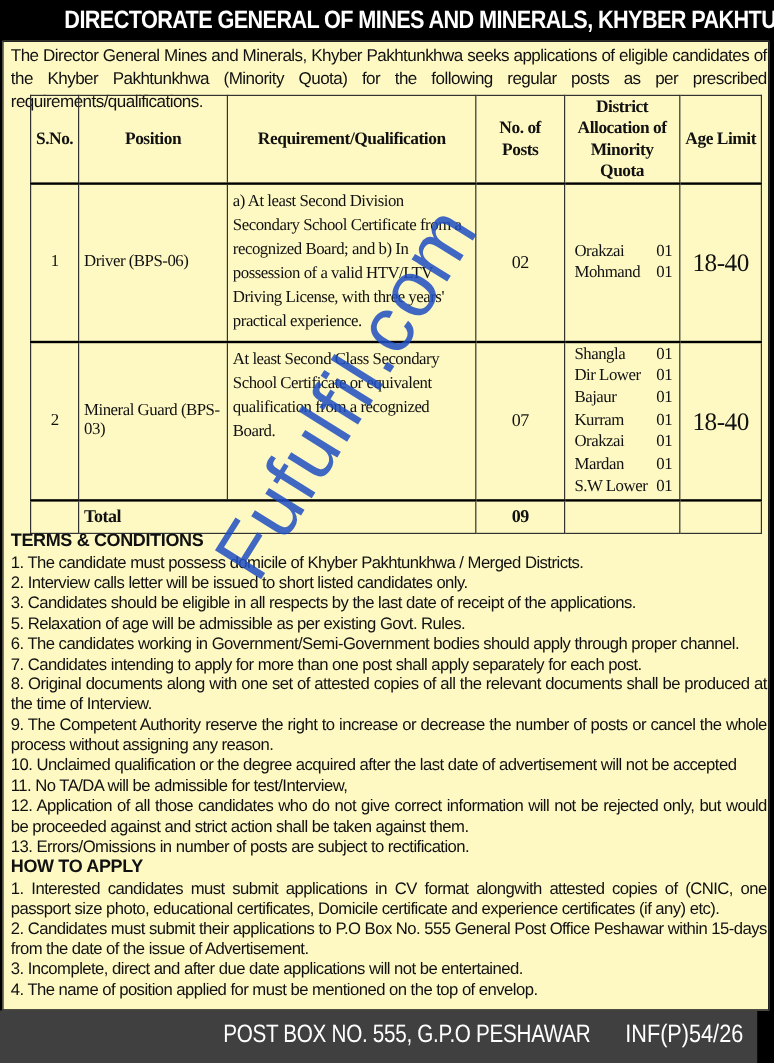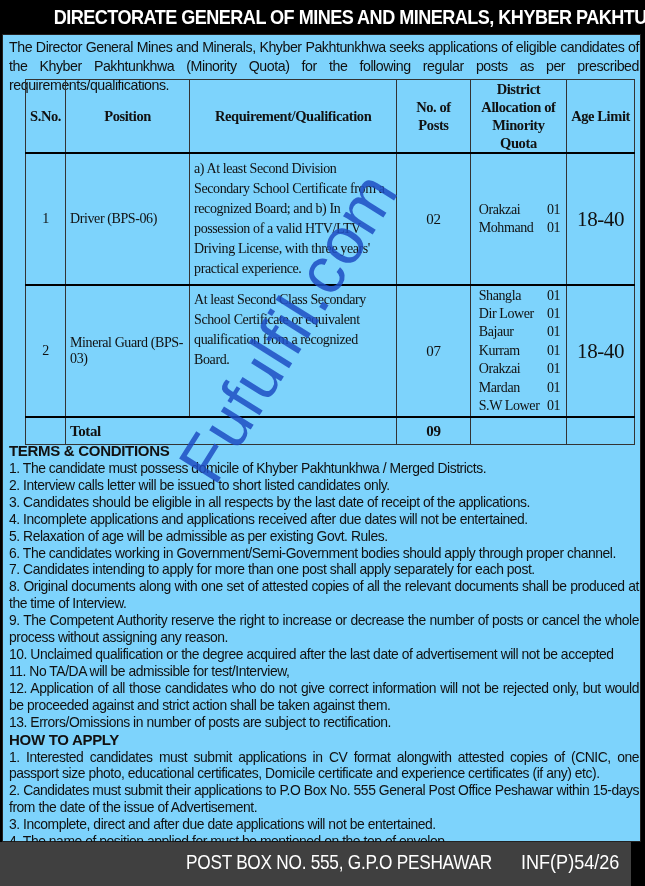--- a/index.html
+++ b/index.html
@@ -13,21 +13,21 @@
   .header {
     position: absolute; left: 0; top: 0; width: 645px; height: 34px;
     background: #000; color: #fff; text-align: center;
     font-family: "Liberation Sans", sans-serif; font-weight: bold;
     font-size: 21px; line-height: 34px; letter-spacing: -0.6px;
     transform-origin: center; 
   }
   .header span { display: inline-block; transform: scaleX(0.86); white-space: nowrap; }
   .body {
     position: absolute; left: 2px; top: 34px; width: 639px; height: 808px;
-    background: #7dd3fc; border: 1px solid #222; box-sizing: border-box;
+    background: #fef9c3; border: 1px solid #222; box-sizing: border-box;
   }
   .intro {
     position: absolute; left: 6px; top: 3px; width: 630px;
     font-size: 14.2px; line-height: 19px; text-align: justify;
     letter-spacing: -0.45px;
   }
   .intro-text { display: block; }
   table.posts {
     position: absolute; left: 22px; top: 44px; width: 610px;
     border-collapse: collapse; font-size: 14px; letter-spacing: -0.4px;
@@ -165,21 +165,20 @@
           <td class="c-age"></td>
         </tr>
       </tbody>
     </table>
 
     <div class="terms">
       <div class="section-title">TERMS &amp; CONDITIONS</div>
       <div class="item">1. The candidate must possess domicile of Khyber Pakhtunkhwa / Merged Districts.</div>
       <div class="item">2. Interview calls letter will be issued to short listed candidates only.</div>
       <div class="item">3. Candidates should be eligible in all respects by the last date of receipt of the applications.</div>
-      <div class="item">4. Incomplete applications and applications received after due dates will not be entertained.</div>
       <div class="item">5. Relaxation of age will be admissible as per existing Govt. Rules.</div>
       <div class="item">6. The candidates working in Government/Semi-Government bodies should apply through proper channel.</div>
       <div class="item">7. Candidates intending to apply for more than one post shall apply separately for each post.</div>
       <div class="item">8. Original documents along with one set of attested copies of all the relevant documents shall be produced at the time of Interview.</div>
       <div class="item">9. The Competent Authority reserve the right to increase or decrease the number of posts or cancel the whole process without assigning any reason.</div>
       <div class="item">10. Unclaimed qualification or the degree acquired after the last date of advertisement will not be accepted</div>
       <div class="item">11. No TA/DA will be admissible for test/Interview,</div>
       <div class="item">12. Application of all those candidates who do not give correct information will not be rejected only, but would be proceeded against and strict action shall be taken against them.</div>
       <div class="item">13. Errors/Omissions in number of posts are subject to rectification.</div>
 

